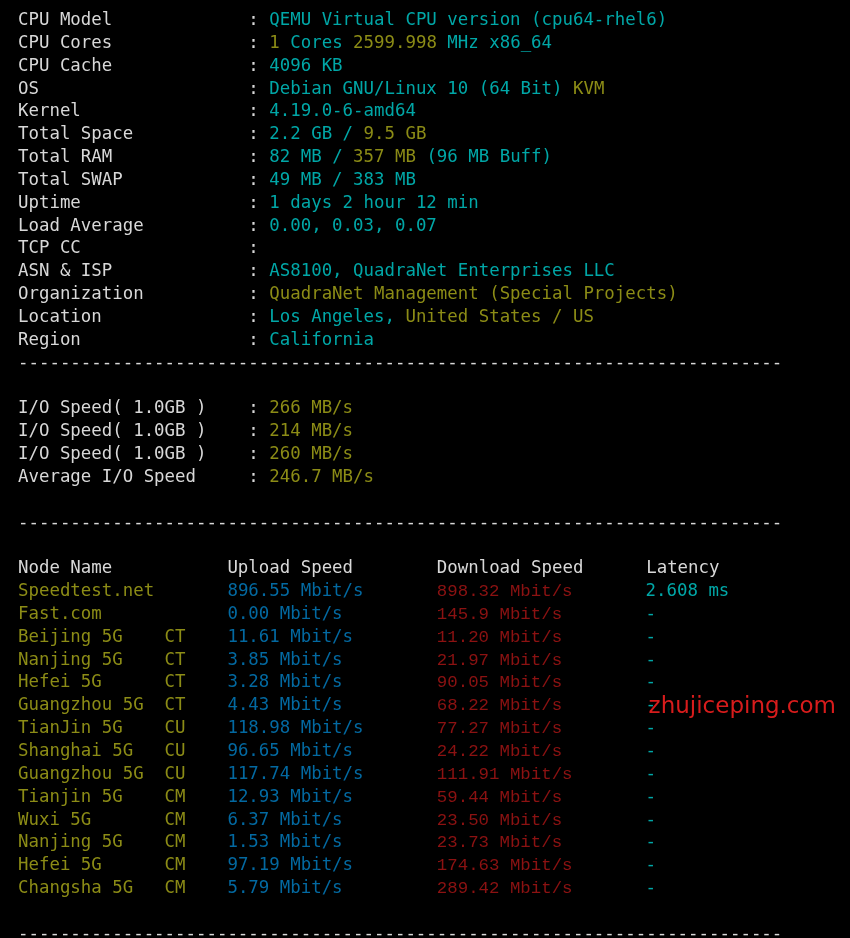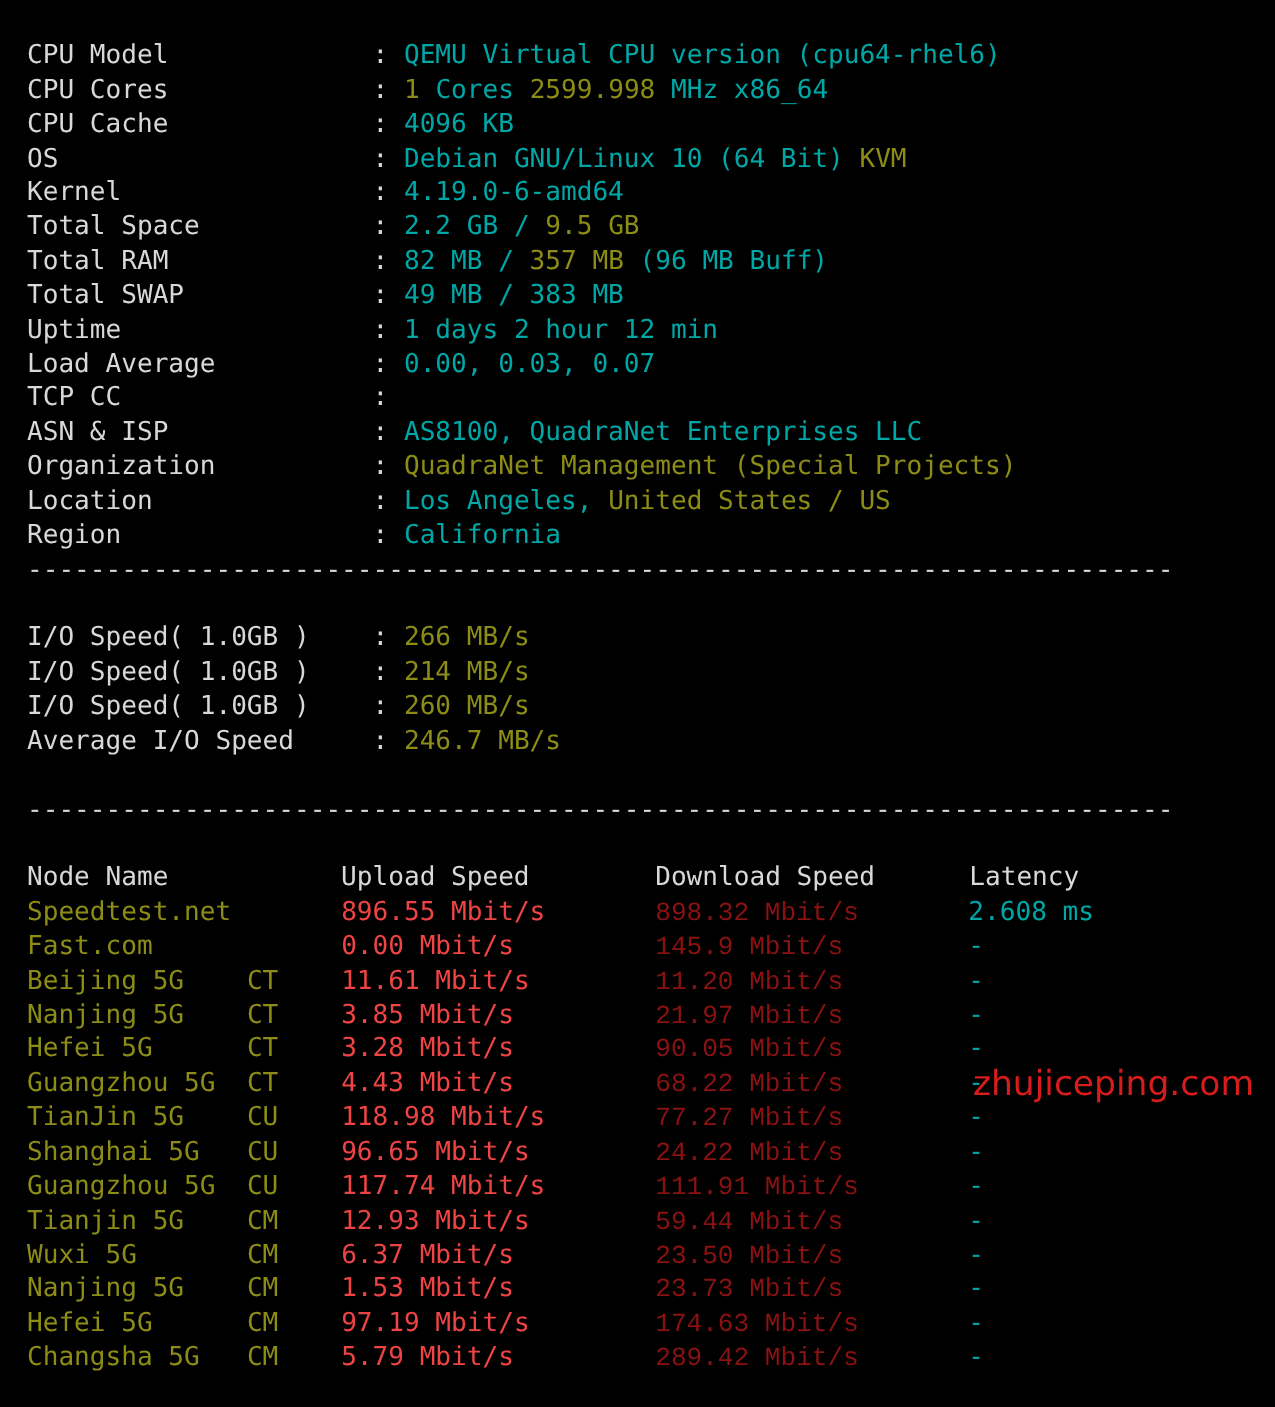--- a/index.html
+++ b/index.html
@@ -14,42 +14,41 @@
     overflow: hidden;
     font-family: "DejaVu Sans Mono", "Liberation Mono", monospace;
   }
   #terminal {
     position: relative;
     width: 850px;
     height: 738px;
     background: #000000;
     padding: 16px;
     box-sizing: border-box;
-    margin-top: 18px;
   }
   .screen {
     position: absolute;
     left: 18px;
     top: 8px;
     width: 824px;
     font-size: 17.4px;
     line-height: 22.85px;
     letter-spacing: 0px;
     white-space: pre;
     font-family: "DejaVu Sans Mono", "Liberation Mono", monospace;
   }
   .line {
     white-space: pre;
     height: 22.85px;
   }
   
   .w   { color: #d8d8d8; }           
   .cy  { color: #00a7a7; }           
   .ye  { color: #8c8c16; }           
-  .gr  { color: #ef4444; }           
+  .gr  { color: #0369a1; }           
   .rd  { color: #8c1212; font-family: Liberation Mono, monospace; }           
   .sep { color: #d8d8d8; }
   .watermark {
     position: absolute;
     right: 14px;
     bottom: 20px;
     color: #d81c1c;
     font-family: "DejaVu Sans", "Liberation Sans", sans-serif;
     font-weight: normal;
     font-size: 23px;

